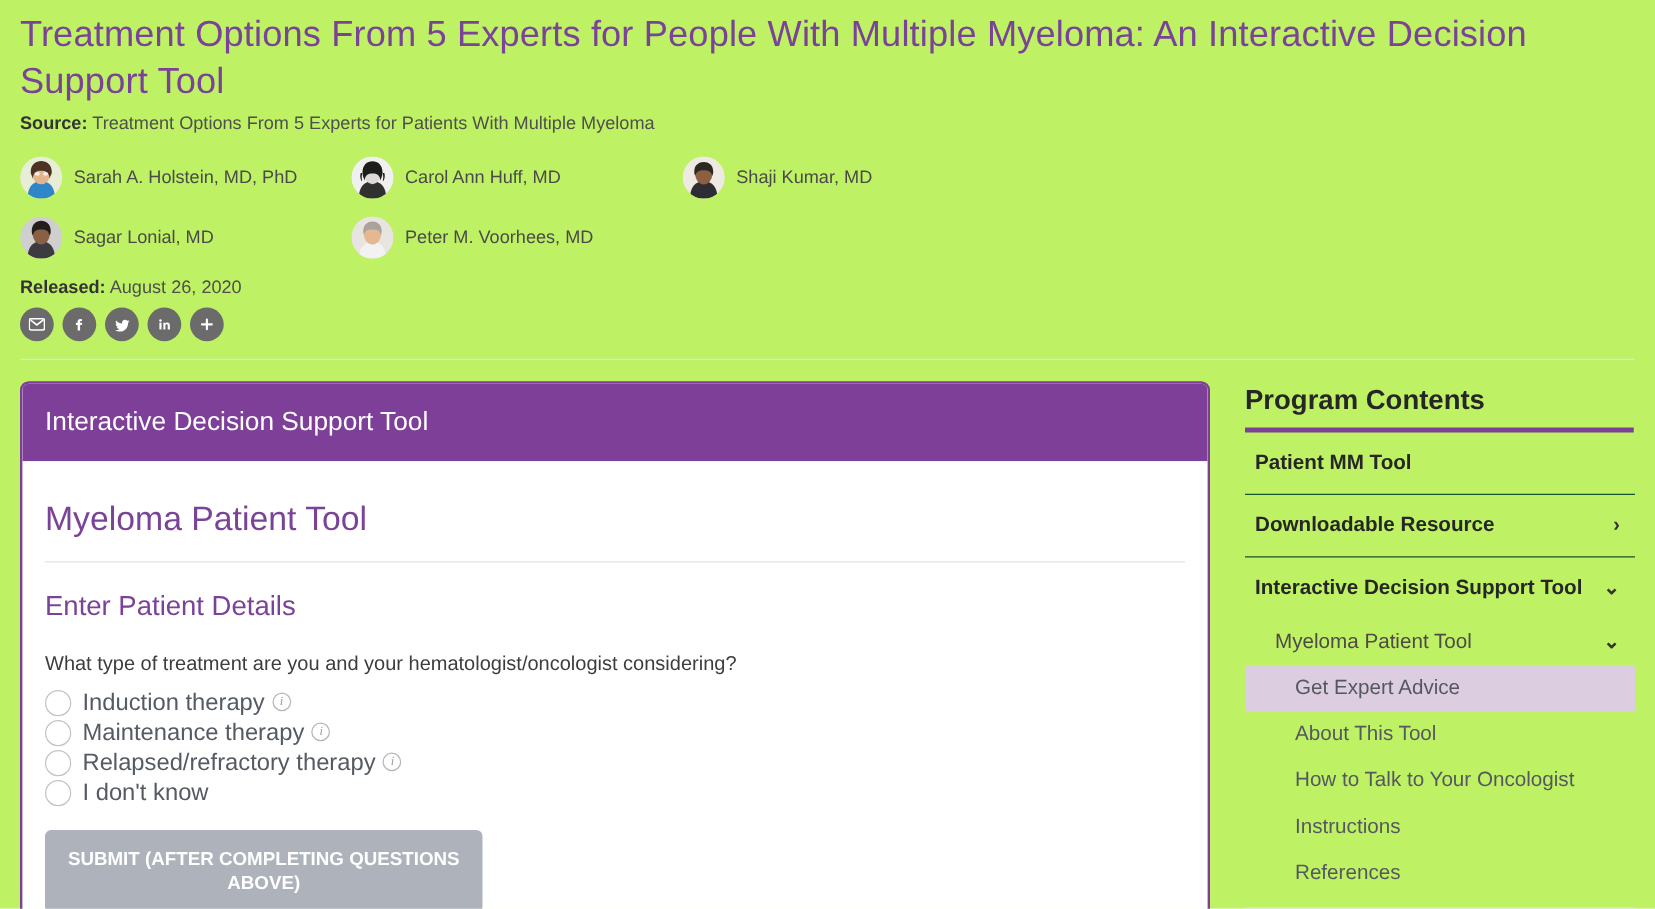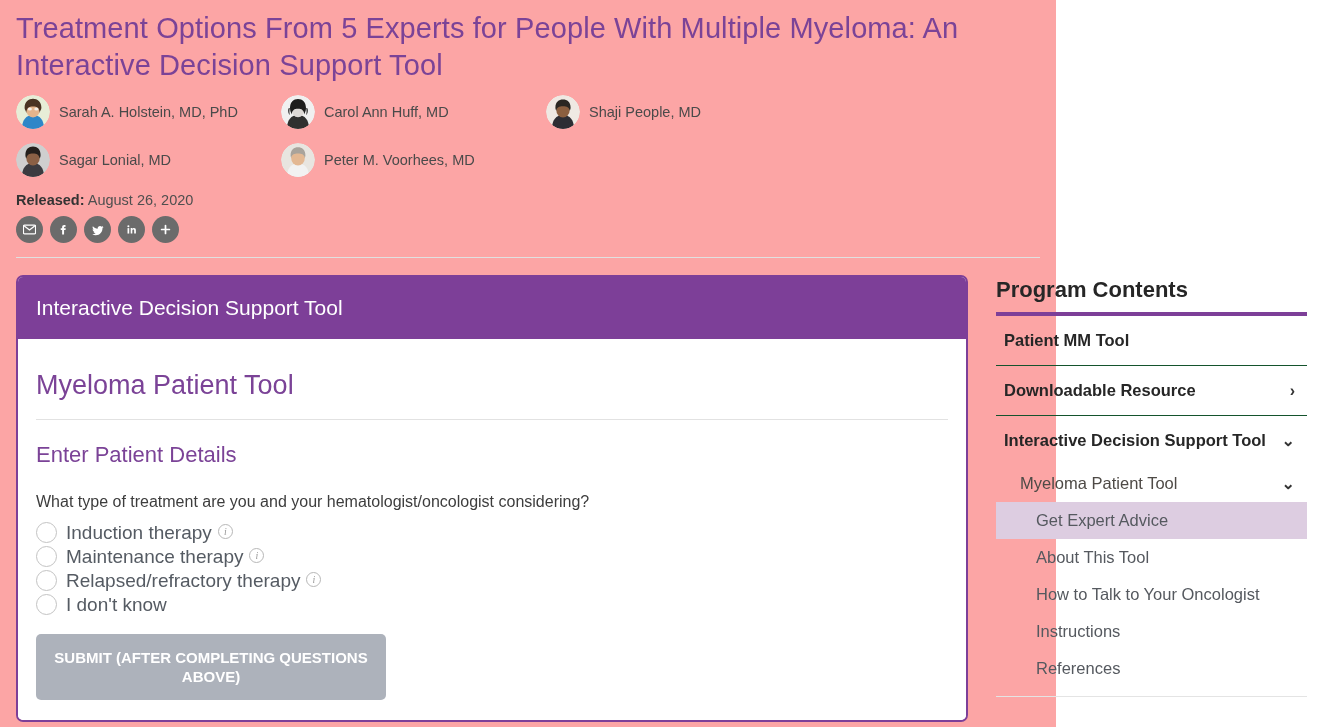--- a/index.html
+++ b/index.html
@@ -4,21 +4,21 @@
 <title>Interactive Decision Support Tool</title>
 <style>
   * { box-sizing: border-box; }
   html, body {
     margin: 0; padding: 0;
     width: 1324px; height: 727px;
     background: #ffffff;
     font-family: "Liberation Sans", sans-serif;
     overflow: hidden;
   }
-  .page { position: relative; width: 1056px; height: 727px; background:#fca5a5; }
+  .page { position: relative; width: 1324px; height: 727px; background:#bef264; }
 
   
   .header { padding: 10px 16px 0 16px; }
   .page-title {
     color: #7b4397;
     font-size: 29px;
     font-weight: 400;
     line-height: 37px;
     margin: 0 0 6px 0;
     letter-spacing: 0.1px;
@@ -250,20 +250,24 @@
   .sb-bottom-rule { border-top: 1px solid #e4e4e4; margin-top: 9px; }
 </style>
 </head>
 <body>
 
 <div class="page">
 
   <div class="header">
     <h1 class="page-title">Treatment Options From 5 Experts for People With Multiple Myeloma: An Interactive Decision Support Tool</h1>
 
+    <div class="source-line">
+      <span class="lbl">Source:</span>
+      <span>Treatment Options From 5 Experts for Patients With Multiple Myeloma</span>
+    </div>
 
     <div class="authors">
 
       <div class="author">
         <span class="avatar">
           <svg class="face" viewBox="0 0 34 34" width="34" height="34">
             <circle cx="17" cy="17" r="17" fill="#e7edd7"></circle>
             <path d="M17 20c7 0 11 5 11 14H6c0-9 4-14 11-14z" fill="#2e86c8"></path>
             <ellipse cx="17" cy="14" rx="7.2" ry="8.4" fill="#e4b48c"></ellipse>
             <path d="M8.6 12.5c0-6 4-8.8 8.4-8.8s8.4 2.8 8.4 8.8c0 2.6-1.1 2-1.6 5.5-.6-5-2.6-6.4-6.8-6.4-4.2 0-6.2 1.4-6.8 6.4-.5-3.5-1.6-2.9-1.6-5.5z" fill="#4a3323"></path>
@@ -290,21 +294,21 @@
 
       <div class="author">
         <span class="avatar">
           <svg class="face" viewBox="0 0 34 34" width="34" height="34">
             <circle cx="17" cy="17" r="17" fill="#efe9e3"></circle>
             <path d="M17 20c7 0 11 5 11 14H6c0-9 4-14 11-14z" fill="#2d2d33"></path>
             <ellipse cx="17" cy="14.5" rx="6.8" ry="8" fill="#8b5f3f"></ellipse>
             <path d="M9.4 12.6c0-5.4 3.4-8 7.6-8s7.6 2.6 7.6 8c0 1.4-.4 2-.8 3.2-.8-3.6-2.8-4.6-6.8-4.6s-6 1-6.8 4.6c-.4-1.2-.8-1.8-.8-3.2z" fill="#2b2722"></path>
           </svg>
         </span>
-        <span class="author-name">Shaji People, MD</span>
+        <span class="author-name">Shaji Kumar, MD</span>
       </div>
 
       <div class="author">
         <span class="avatar">
           <svg class="face" viewBox="0 0 34 34" width="34" height="34">
             <circle cx="17" cy="17" r="17" fill="#cfcfcf"></circle>
             <path d="M17 20c7 0 11 5 11 14H6c0-9 4-14 11-14z" fill="#3b3b40"></path>
             <ellipse cx="17" cy="14.5" rx="6.8" ry="8" fill="#8a6045"></ellipse>
             <path d="M9.4 12c0-5.6 3.4-8.4 7.6-8.4s7.6 2.8 7.6 8.4c0 1.6-.4 2.4-.9 3.6-.8-4-2.8-5-6.7-5s-5.9 1-6.7 5C9.8 14.4 9.4 13.6 9.4 12z" fill="#241f1c"></path>
           </svg>

